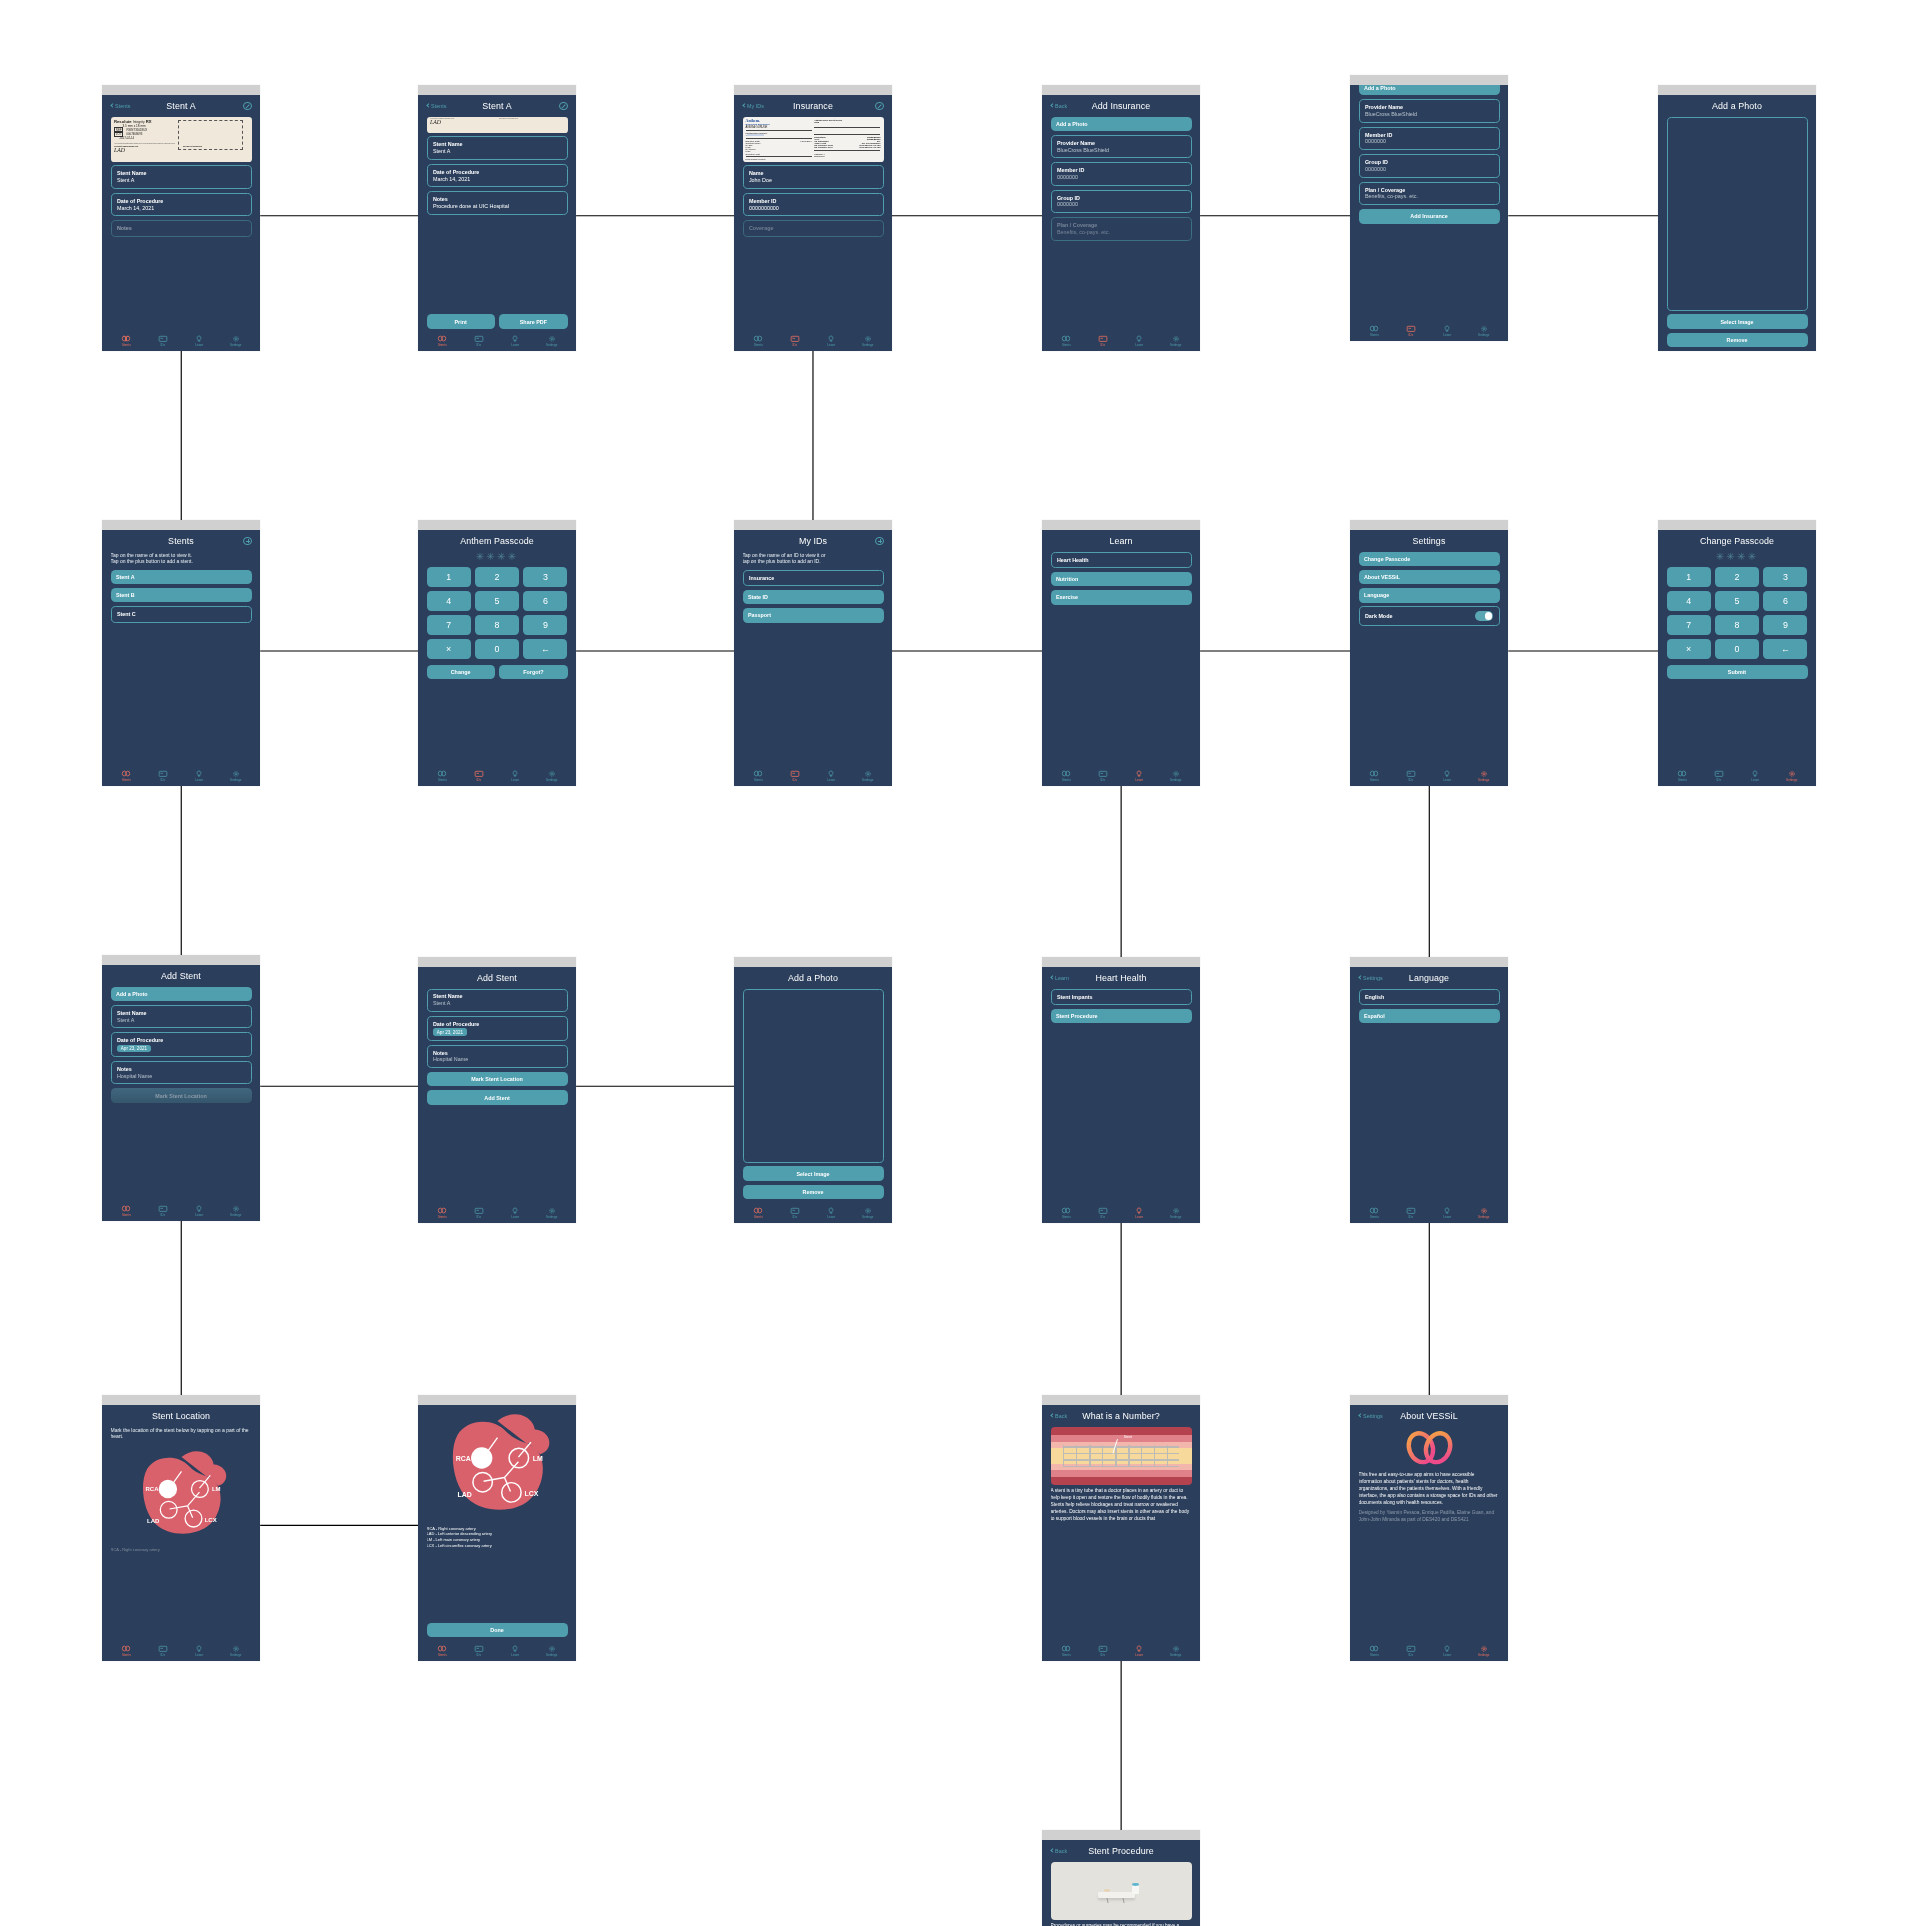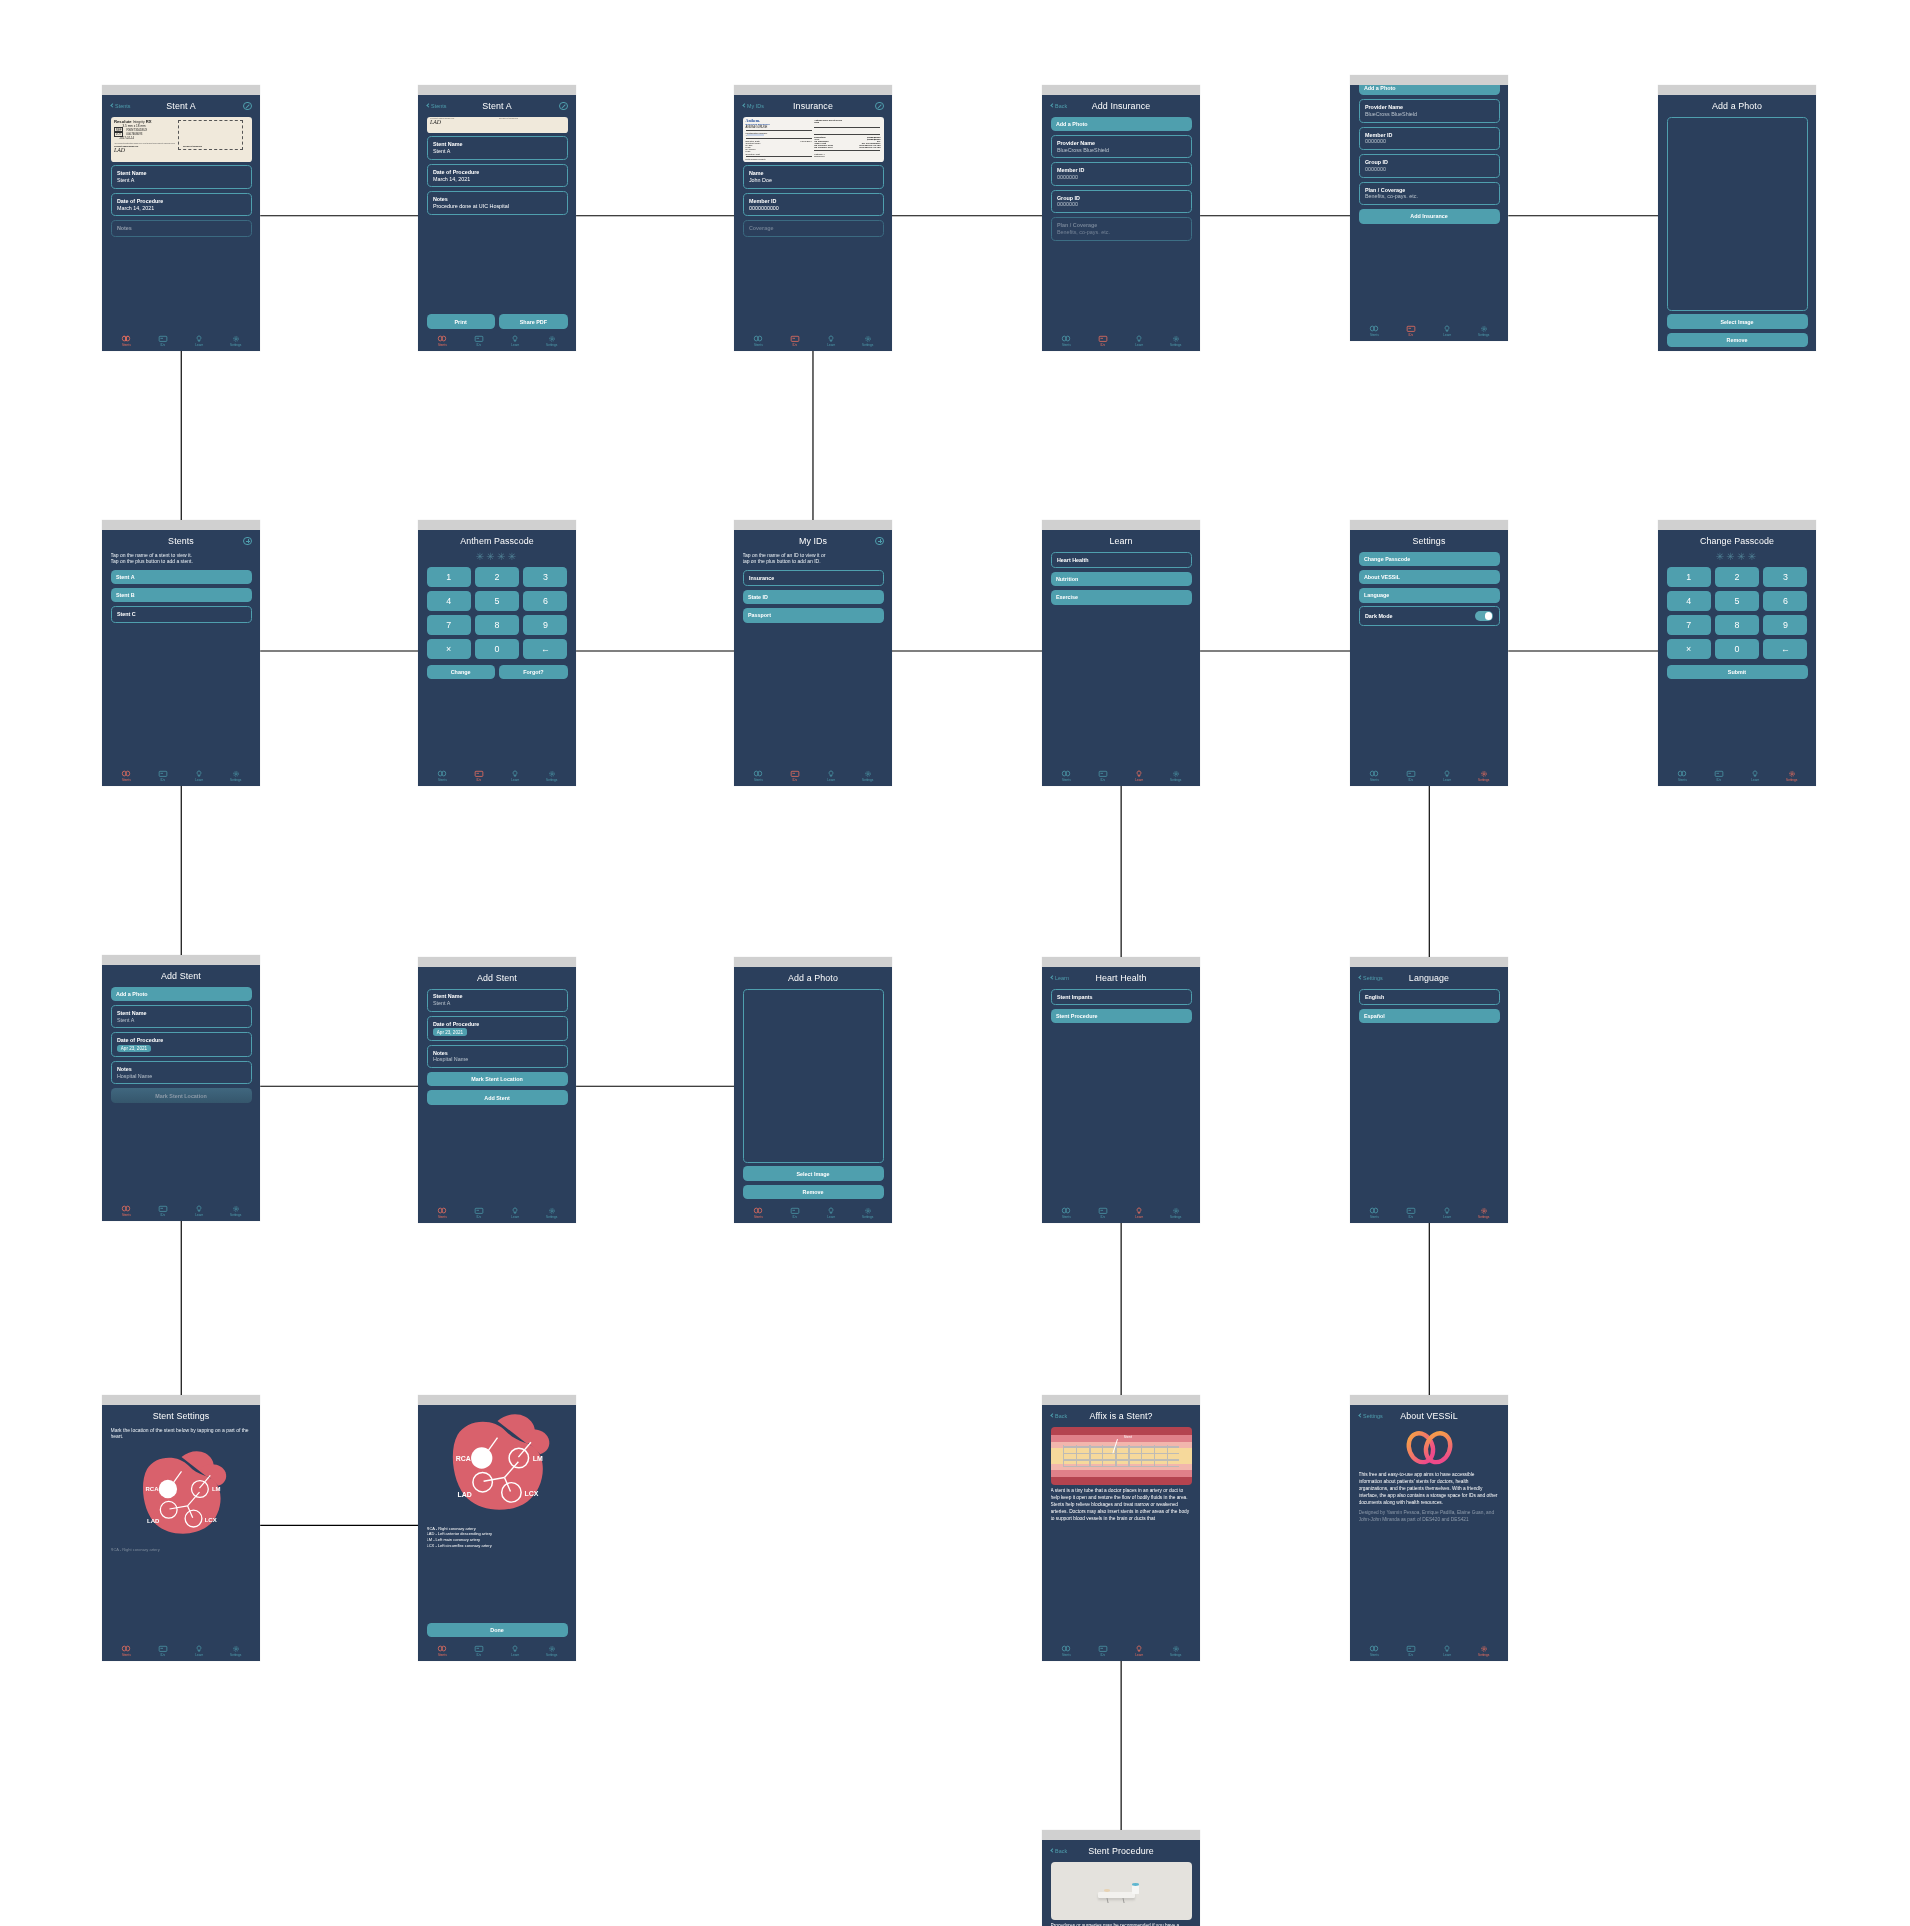--- a/index.html
+++ b/index.html
@@ -1155,21 +1155,21 @@
         <span class="tl">Settings</span>
       </div>
     </div>
   </div>
 </div>
 
 <div class="phone" style="left:102px;top:1395px;">
   <div class="statusbar"></div>
   <div class="scr">
     <div class="nav">
-      <div class="title">Stent Settings</div>
+      <div class="title">Stent Location</div>
     </div>
     <div class="body">
       <div class="hint">Mark the location of the stent below by tapping on a part of the heart.</div>
       <svg viewBox="0 0 300 250" style="width:100%;height:100px">
         <path d="M150 30c26-22 62-18 76 6 10 17 2 36-12 44" fill="#d9616c"></path>
         <path d="M196 58c26-18 56-10 64 10 6 16-4 30-18 34" fill="#d9616c"></path>
         <path d="M64 60C84 26 140 22 168 52c24 26 50 22 66 40 24 27 16 86-20 112-34 25-96 24-128-6C54 168 44 96 64 60z" fill="#d9616c"></path>
         <g stroke="#fff" stroke-width="3" fill="none">
           <line x1="120" y1="108" x2="150" y2="66"></line>
           <line x1="195" y1="108" x2="222" y2="76"></line>
@@ -1287,21 +1287,21 @@
 </div>
 
 <div class="phone" style="left:1042px;top:1395px;">
   <div class="statusbar"></div>
   <div class="scr">
     <div class="nav">
       <div class="back">
         <span class="chev"></span>
         <span>Back</span>
       </div>
-      <div class="title">Affix is a Stent?</div>
+      <div class="title">What is a Number?</div>
     </div>
     <div class="body">
       <div class="img-artery">
         <div class="mesh"></div>
         <div class="stent-ln"></div>
         <div class="stent-cal">Stent</div>
       </div>
       <div class="para" style="margin-top:3.9px">A stent is a tiny tube that a doctor places in an artery or duct to help keep it open and restore the flow of bodily fluids in the area. Stents help relieve blockages and treat narrow or weakened arteries. Doctors may also insert stents in other areas of the body to support blood vessels in the brain or ducts that</div>
     </div>
     <div class="tabs">

